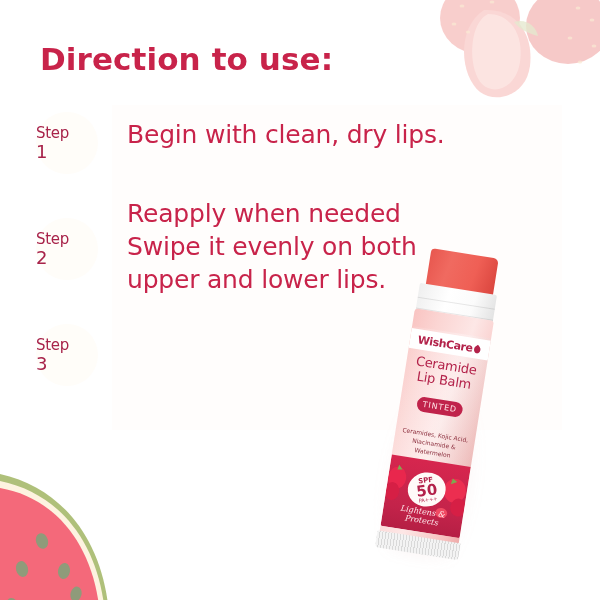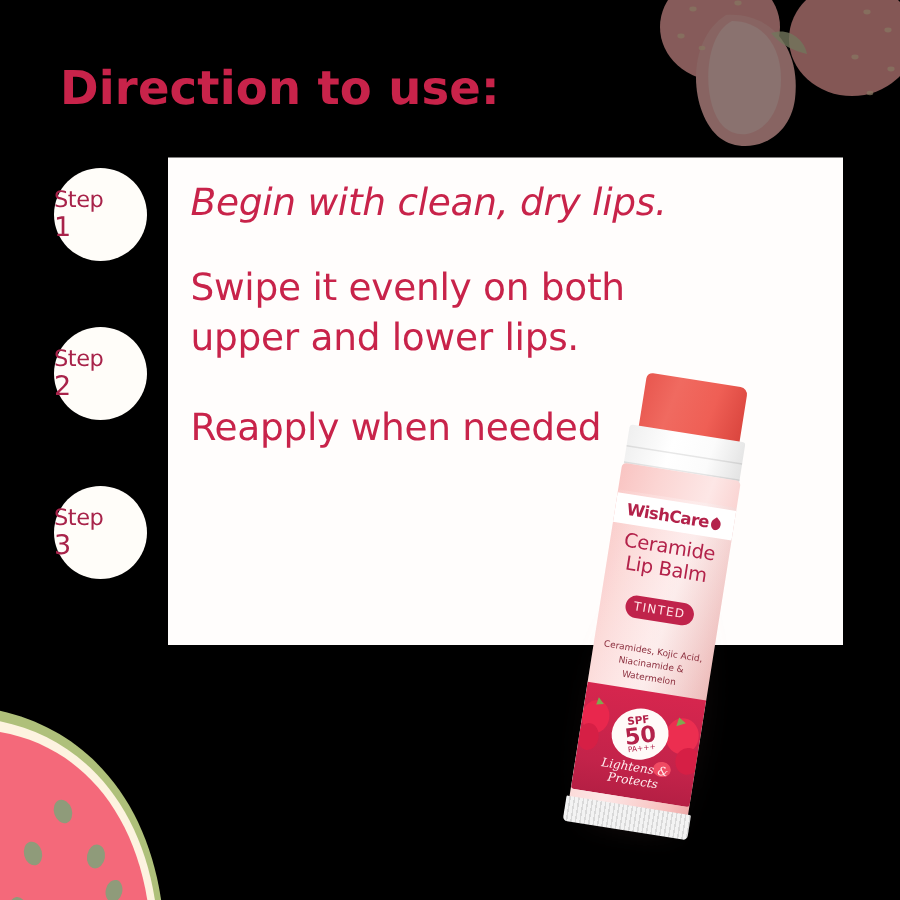--- a/index.html
+++ b/index.html
@@ -10,21 +10,21 @@
     width: 600px;
     height: 600px;
     background: #fddfdf;
     font-family: "Liberation Sans", sans-serif;
     overflow: hidden;
   }
   #poster {
     position: relative;
     width: 600px;
     height: 600px;
-    background: #000000;
+    background: #ffffff;
     overflow: hidden;
   }
 
   
   .strawberries {
     position: absolute;
     top: -16px;
     right: -8px;
     width: 190px;
     height: 120px;
@@ -104,21 +104,21 @@
     top: 118px;
     width: 400px;
   }
   .instr {
     color: #c8234a;
     font-size: 25px;
     font-family: "DejaVu Sans", sans-serif;
     line-height: 1.32;
     letter-spacing: -.2px;
   }
-  .instr-1 { margin-bottom: 24px; font-style: italic; }
+  .instr-1 { margin-bottom: 46px; }
   .instr-2 { margin-bottom: 27px; width: 330px; }
 
   
   .product {
     position: absolute;
     left: 388px;
     top: 252px;
     width: 150px;
     height: 330px;
     transform: rotate(9deg);
@@ -346,22 +346,22 @@
     </div>
     <div class="step-gap-2"></div>
     <div class="step-circle">
       <span class="s-label">Step</span>
       <span class="s-num">3</span>
     </div>
   </div>
 
   <div class="instructions">
     <div class="instr instr-1">Begin with clean, dry lips.</div>
+    <div class="instr instr-3">Reapply when needed</div>
     <div class="instr instr-2">Swipe it evenly on both upper and lower lips.</div>
-    <div class="instr instr-3">Reapply when needed</div>
   </div>
 
   <div class="product">
     <div class="tube-shadow"></div>
     <div class="balm-top"></div>
     <div class="cap-collar"></div>
     <div class="cap-line" style="top:52px"></div>
     <div class="cap-line" style="top:63px"></div>
     <div class="tube-body"></div>
 

